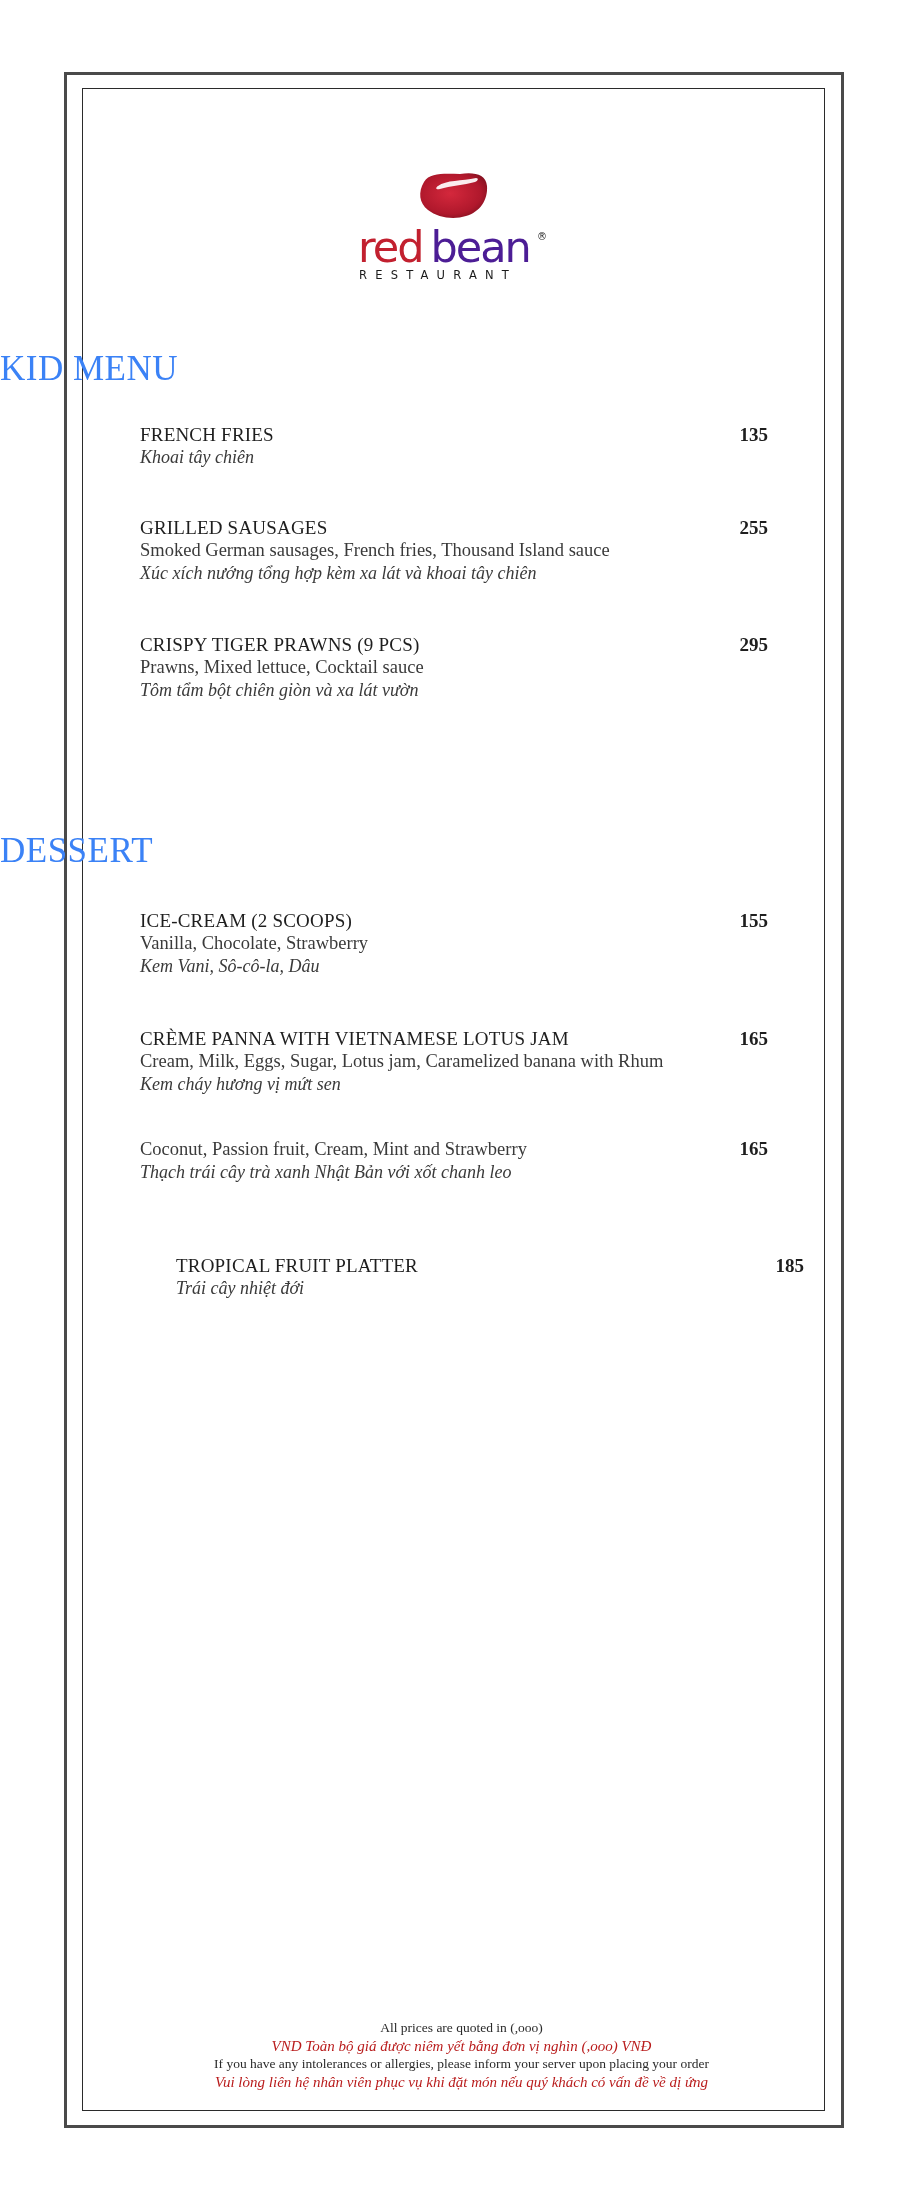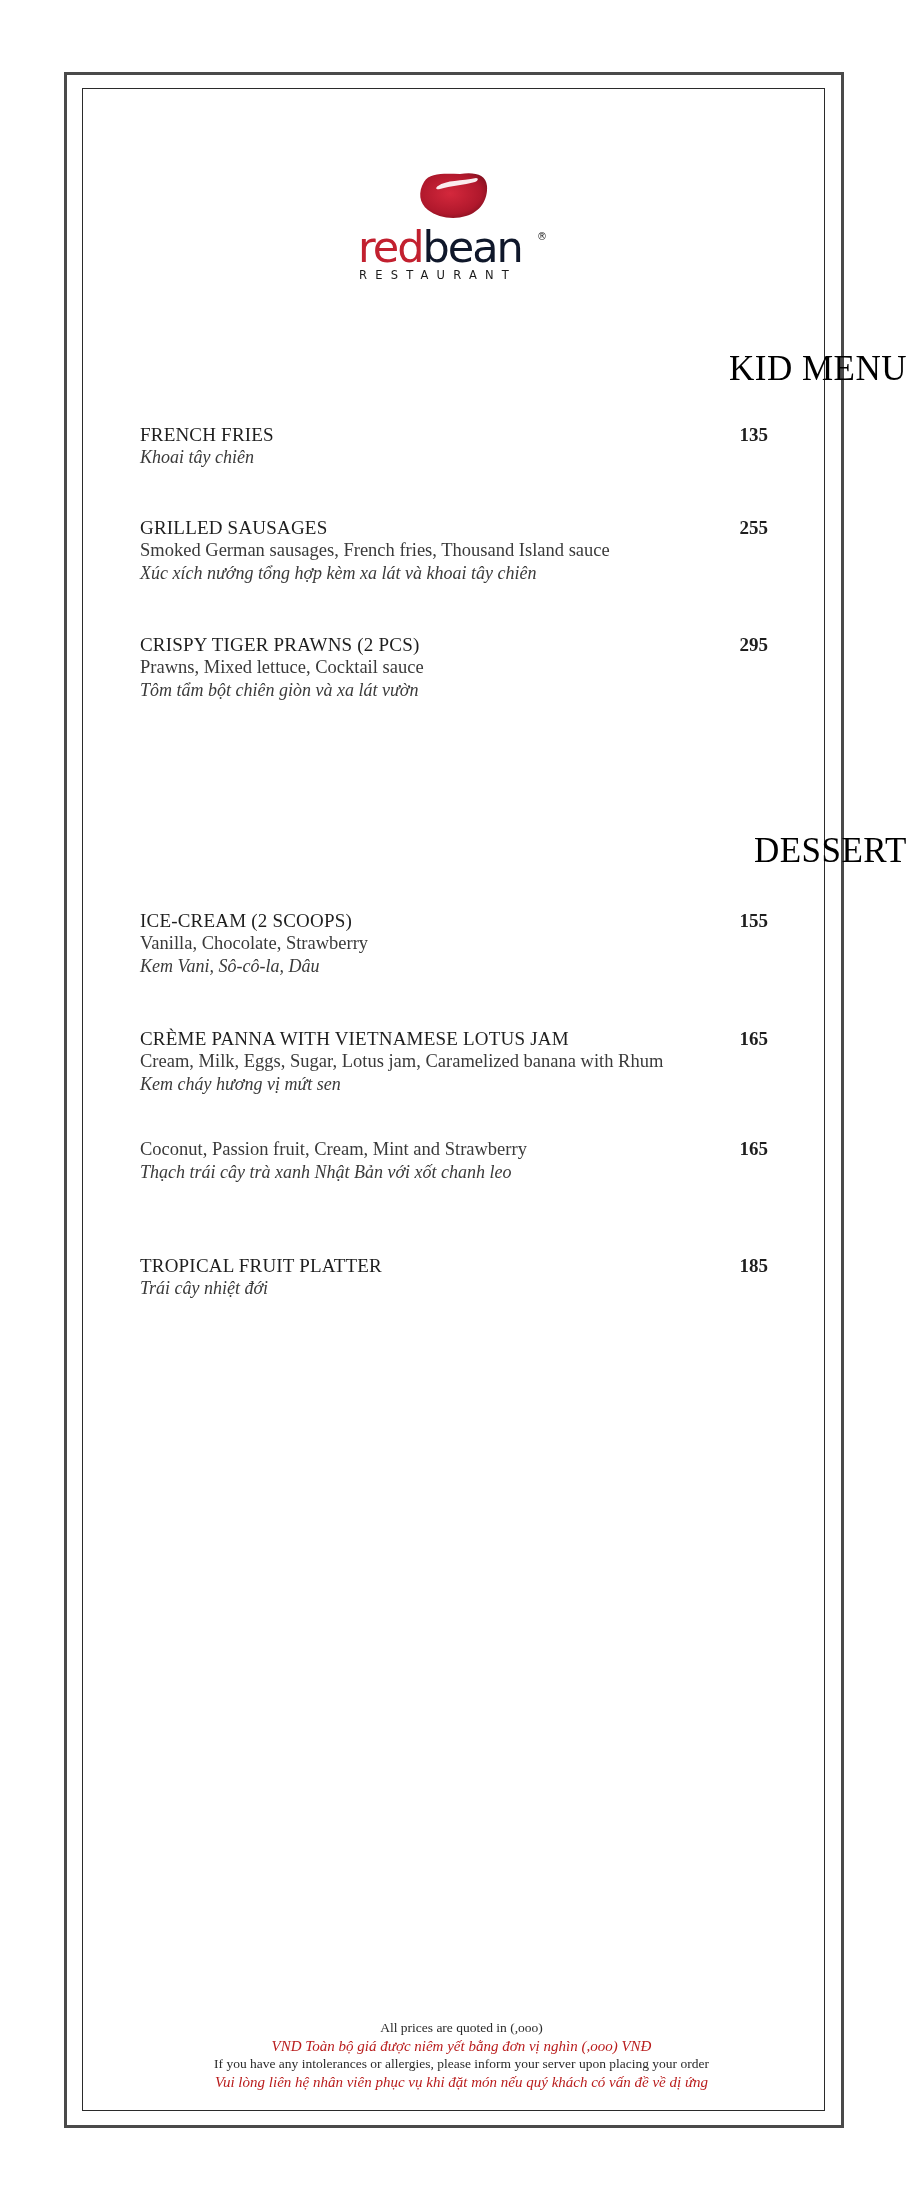--- a/index.html
+++ b/index.html
@@ -7,28 +7,28 @@
          font-family:"Liberation Serif","DejaVu Serif",serif; color:#2a2a2a; }
   .frame-outer { position:absolute; left:64px; top:72px; width:774px; height:2050px;
                  border:3px solid #4a4a4a; box-sizing:content-box; }
   .frame-inner { position:absolute; left:82px; top:88px; width:741px; height:2021px;
                  border:1.5px solid #2b2b2b; }
   .bean { position:absolute; left:416px; top:168px; width:74px; height:52px; }
   .logo-word { position:absolute; left:358px; top:223px; width:190px; text-align:left;
                font-family:"DejaVu Sans","Liberation Sans",sans-serif; font-size:43px;
                letter-spacing:-2px; line-height:48px; font-weight:normal; }
   .logo-word .red { color:#c2202f; }
-  .logo-word .black { color:#0f172a; }
+  .logo-word .black { color:#4c1d95;padding-left:8px; }
   .logo-reg { position:absolute; left:537px; top:231px; font-family:"DejaVu Sans",sans-serif;
               font-size:10px; color:#1a1a1a; }
   .logo-sub { position:absolute; left:359px; top:268px; width:186px;
               font-family:"DejaVu Sans","Liberation Sans",sans-serif; font-size:11.5px;
               letter-spacing:8.2px; color:#1a1a1a; line-height:14px; white-space:nowrap; }
-  .section-title { position:absolute; left:0; width:907px; text-align:right;
-                   color:#000000; font-family:"Liberation Serif","DejaVu Serif",serif;
+  .section-title { position:absolute; left:0; width:907px; text-align:left;
+                   color:#3b82f6; font-family:"Liberation Serif","DejaVu Serif",serif;
                    font-size:35px; line-height:40px; letter-spacing:0.5px; }
   .item { position:absolute; left:140px; width:628px; }
   .item-name { font-family:"Liberation Serif",serif; font-size:19px; line-height:22px;
                color:#1e1e1e; letter-spacing:0.2px; white-space:nowrap; font-weight:normal;
                -webkit-text-stroke:0; }
   .item-price { position:absolute; right:0; top:0; font-size:19px; line-height:22px;
                 color:#1e1e1e; font-weight:bold; }
   .item-desc { font-size:18.5px; line-height:23px; color:#3a3a3a; white-space:nowrap;font-family:Liberation Serif, serif; }
   .item-viet { font-size:18px; line-height:23px; color:#3a3a3a; font-style:italic; white-space:nowrap; }
   .footer { position:absolute; left:8px; width:907px; top:2019px; text-align:center;
@@ -68,21 +68,21 @@
 </div>
 
 <div class="item" style="top:517px;">
   <div class="item-name">GRILLED SAUSAGES</div>
   <div class="item-price">255</div>
   <div class="item-desc">Smoked German sausages, French fries, Thousand Island sauce</div>
   <div class="item-viet">Xúc xích nướng tổng hợp kèm xa lát và khoai tây chiên</div>
 </div>
 
 <div class="item" style="top:634px;">
-  <div class="item-name">CRISPY TIGER PRAWNS (2 PCS)</div>
+  <div class="item-name">CRISPY TIGER PRAWNS (9 PCS)</div>
   <div class="item-price">295</div>
   <div class="item-desc">Prawns, Mixed lettuce, Cocktail sauce</div>
   <div class="item-viet">Tôm tẩm bột chiên giòn và xa lát vườn</div>
 </div>
 
 <div class="section-title" style="top:831px;">DESSERT</div>
 
 <div class="item" style="top:910px;">
   <div class="item-name">ICE-CREAM (2 SCOOPS)</div>
   <div class="item-price">155</div>
@@ -96,21 +96,21 @@
   <div class="item-desc">Cream, Milk, Eggs, Sugar, Lotus jam, Caramelized banana with Rhum</div>
   <div class="item-viet">Kem cháy hương vị mứt sen</div>
 </div>
 
 <div class="item" style="top:1138px;">
   <div class="item-price">165</div>
   <div class="item-desc">Coconut, Passion fruit, Cream, Mint and Strawberry</div>
   <div class="item-viet">Thạch trái cây trà xanh Nhật Bản với xốt chanh leo</div>
 </div>
 
-<div class="item" style="top:1255px;">
+<div class="item" style="top:1255px;margin-left:36px;">
   <div class="item-name">TROPICAL FRUIT PLATTER</div>
   <div class="item-price">185</div>
   <div class="item-viet">Trái cây nhiệt đới</div>
 </div>
 
 <div class="footer">
   <div>All prices are quoted in (,ooo)</div>
   <div class="it">VND Toàn bộ giá được niêm yết bằng đơn vị nghìn (,ooo) VNĐ</div>
   <div>If you have any intolerances or allergies, please inform your server upon placing your order</div>
   <div class="it">Vui lòng liên hệ nhân viên phục vụ khi đặt món nếu quý khách có vấn đề về dị ứng</div>

